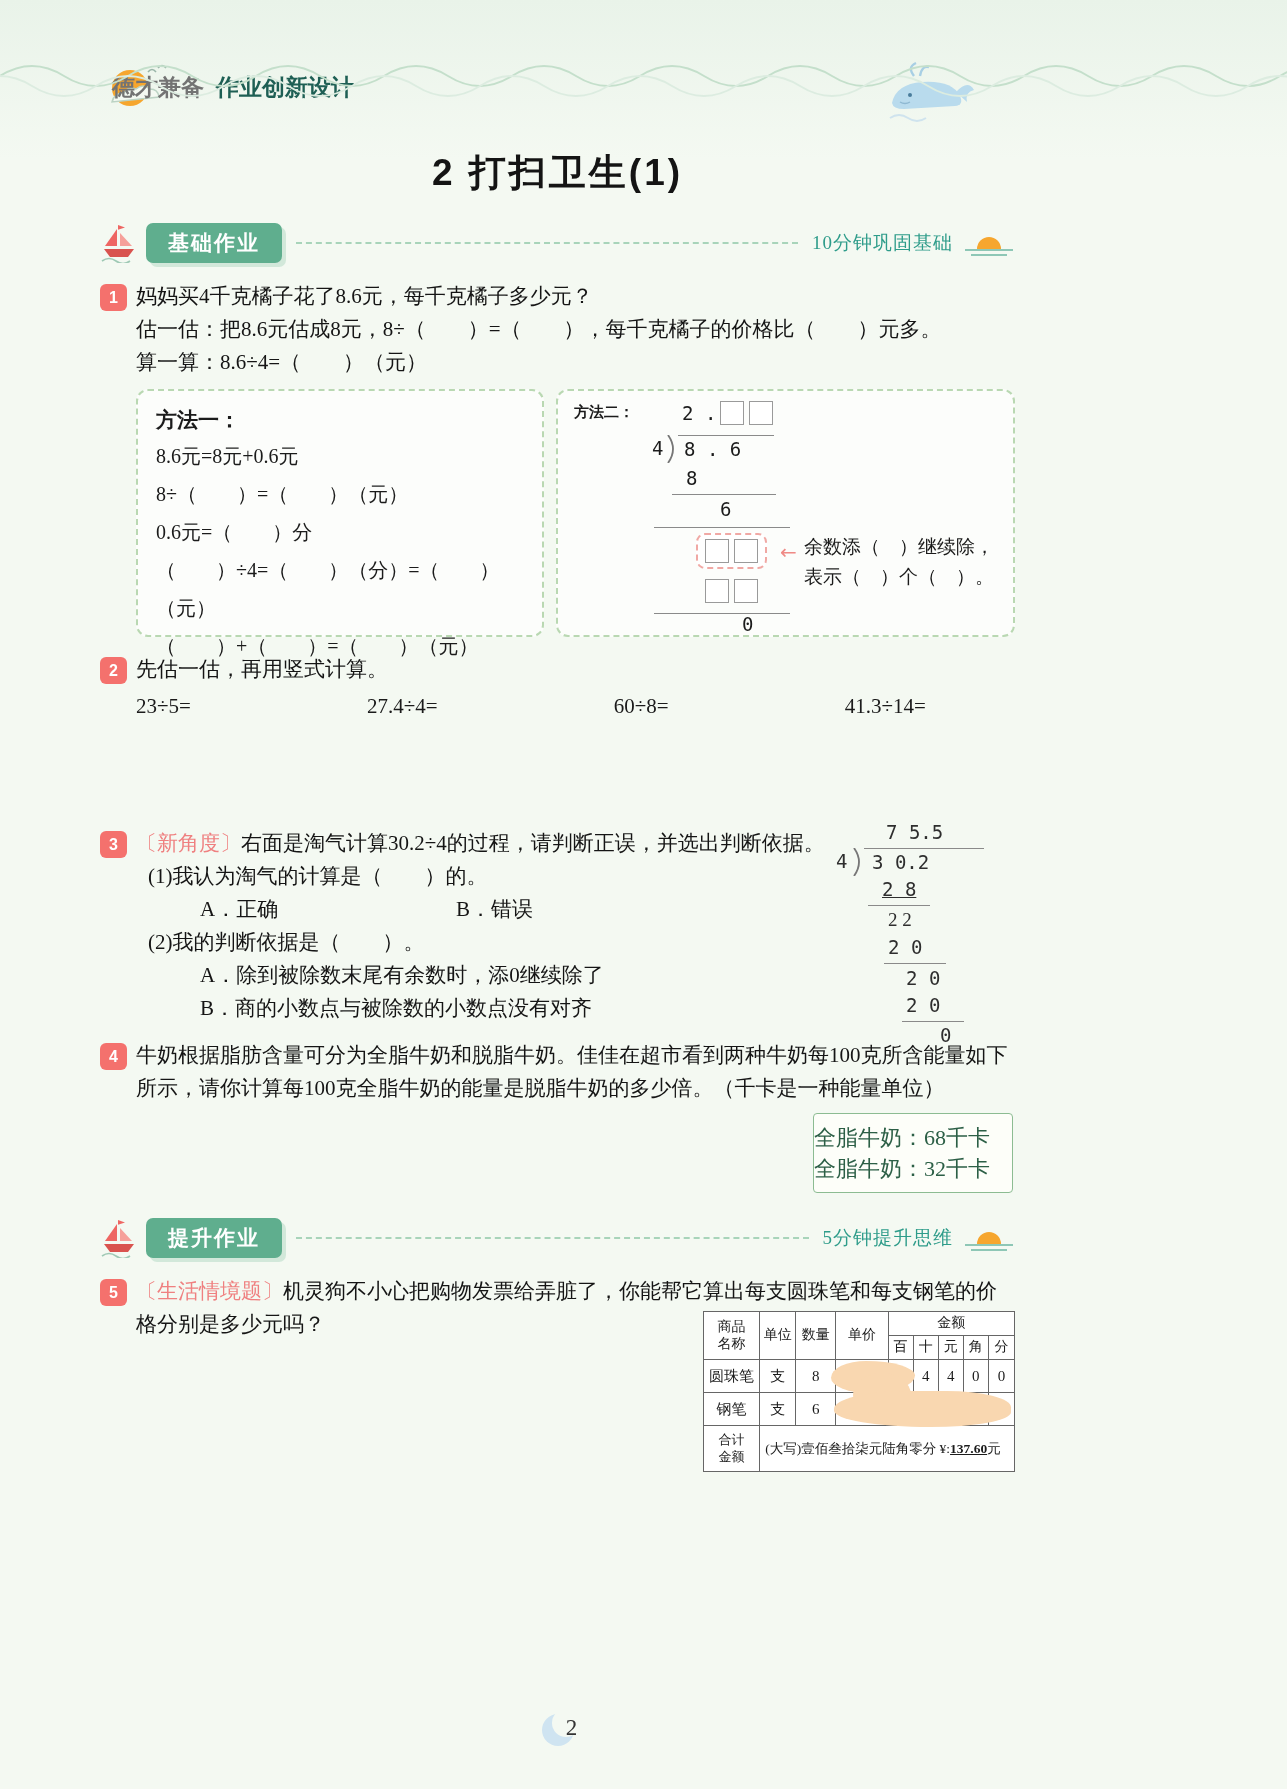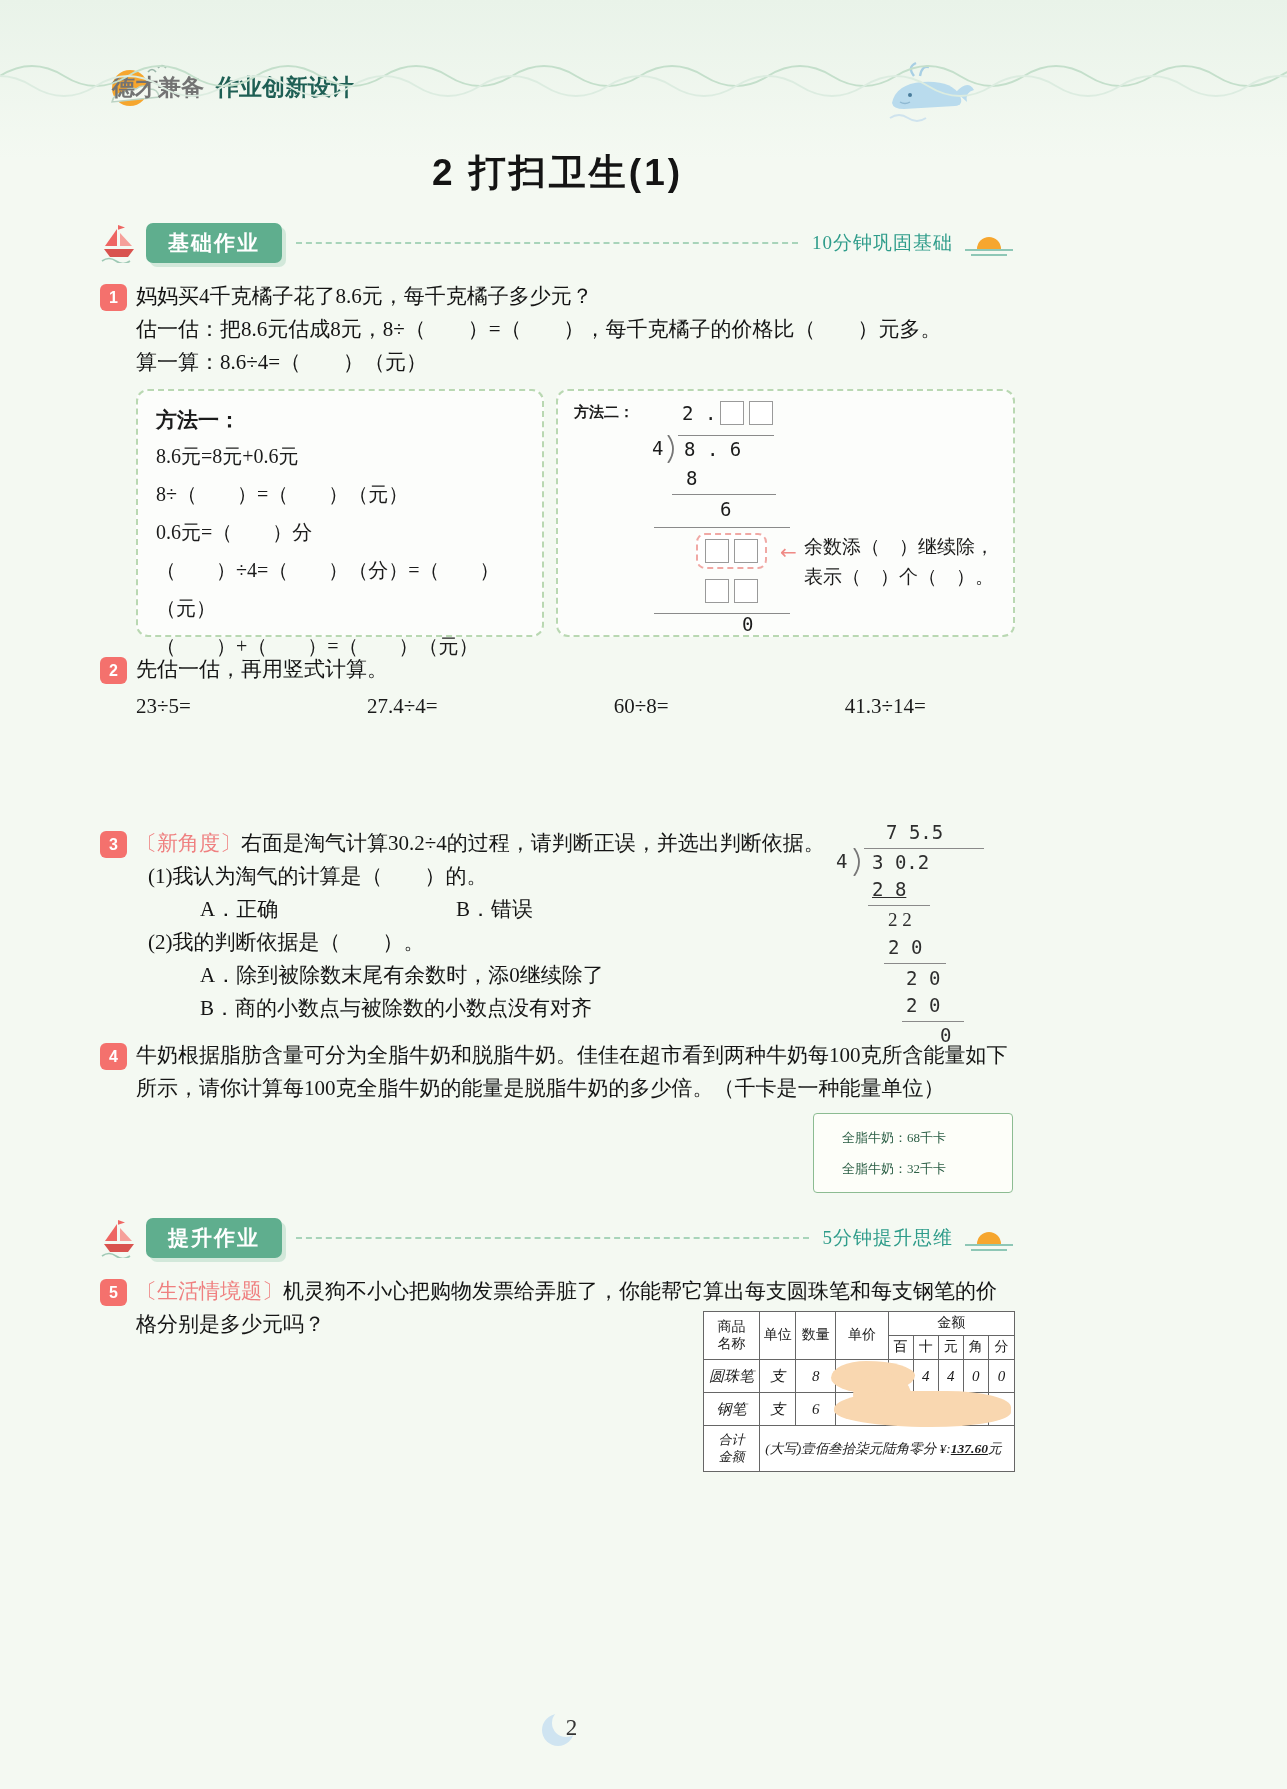--- a/index.html
+++ b/index.html
@@ -90,44 +90,44 @@
   .optrow .o1 { width:256px; }
   .optind { margin-left:64px; }
   .q3d { position:absolute; right:14px; top:-6px; width:175px; height:230px;
          font-family:"DejaVu Sans Mono",monospace; font-size:19px; color:#2e2e2e; }
   .q3d span { position:absolute; line-height:22px; }
   .q3d .quot { left:60px; top:0; }
   .q3d .dvr  { left:10px; top:29px; }
   .q3d .brk  { position:absolute; left:26px; top:27px; }
   .q3d .vinc { left:38px; top:27px; width:120px; }
   .q3d .dvd  { left:46px; top:30px; }
-  .q3d .r0 { left:46px; top:57px;text-decoration:underline; }
+  .q3d .r0 { left:56px; top:57px;text-decoration:underline; }
   .q3d .hl1 { left:42px; top:84px; width:62px; }
   .q3d .r1 { left:62px; top:88px;font-family:Liberation Serif, serif; }
   .q3d .r2 { left:62px; top:115px; }
   .q3d .hl2 { left:58px; top:142px; width:62px; }
   .q3d .r3 { left:80px; top:146px; }
   .q3d .r4 { left:80px; top:173px; }
   .q3d .hl3 { left:76px; top:200px; width:62px; }
   .q3d .r5 { left:114px; top:203px; }
 
   
   .milk { width:200px; margin:8px 2px 0 auto; border:1.5px solid #8cbc92; border-radius:4px;
-          background:#fdfef9; padding:8px 28px; font-size:13px; line-height:31px; color:#2c5f46; }
+          background:#fdfef9; padding:8px 0; font-size:22px; line-height:31px; color:#2c5f46; }
 
   
   .q5-wrap { position:relative; }
   .q5-space { height:178px; }
   .inv-wrap { position:absolute; top:36px; right:0; width:312px; }
   table.inv { border-collapse:collapse; table-layout:fixed; width:312px; background:#fff;
               font-family:"Liberation Serif",serif; position:relative; }
   .inv th, .inv td { border:1px solid #666; text-align:center; font-weight:normal;
                      overflow:hidden; }
   .inv th { font-size:14px; height:24px; white-space:pre-line; line-height:1.15; }
-  .inv td { font-size:15px; height:33px;font-style:italic; }
+  .inv td { font-size:15px; height:33px; }
   .inv .foot { height:46px; font-size:13.5px; text-align:left; padding:2px 5px; }
   .inv .footlab { font-size:13px; line-height:1.25; white-space:pre-line; text-align:center; }
   .amount { text-decoration:underline; font-weight:bold; }
   .smudge { position:absolute; background:#f9d7b0; z-index:3; }
   .smudge.s1 { left:128px; top:50px; width:84px; height:32px;
                border-radius:42% 58% 55% 45% / 52% 45% 55% 48%; }
   .smudge.s2 { left:131px; top:80px; width:177px; height:36px;
                border-radius:46% 40% 50% 60% / 55% 50% 45% 50%; }
   .smudge.s3 { left:150px; top:62px; width:58px; height:44px; border-radius:50%; }
 

